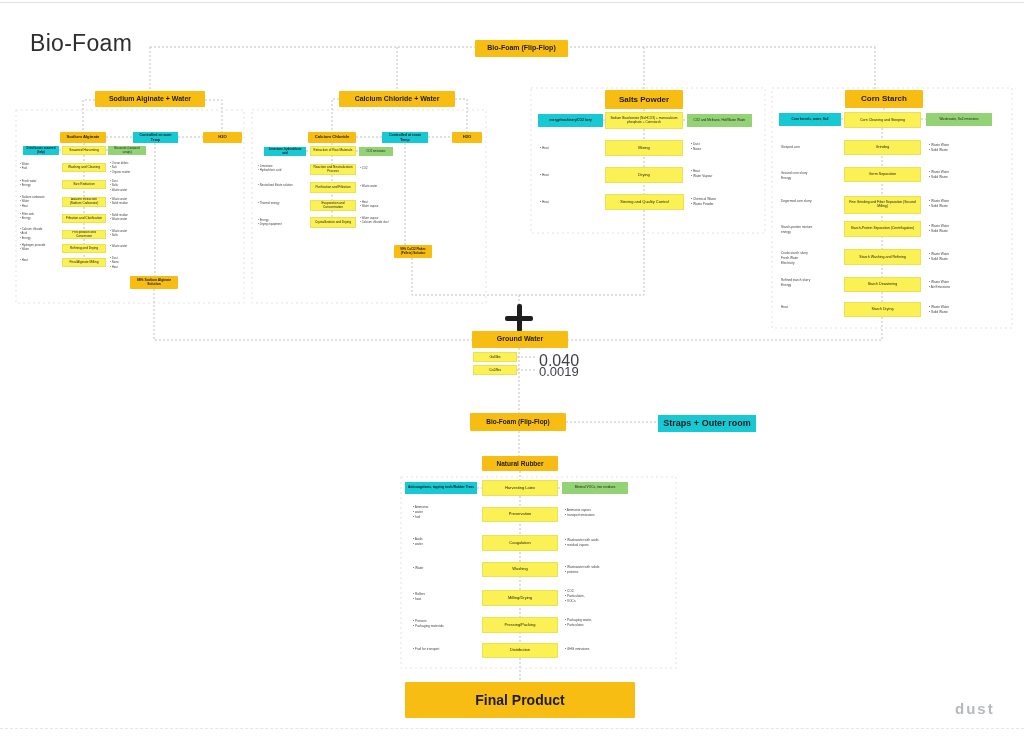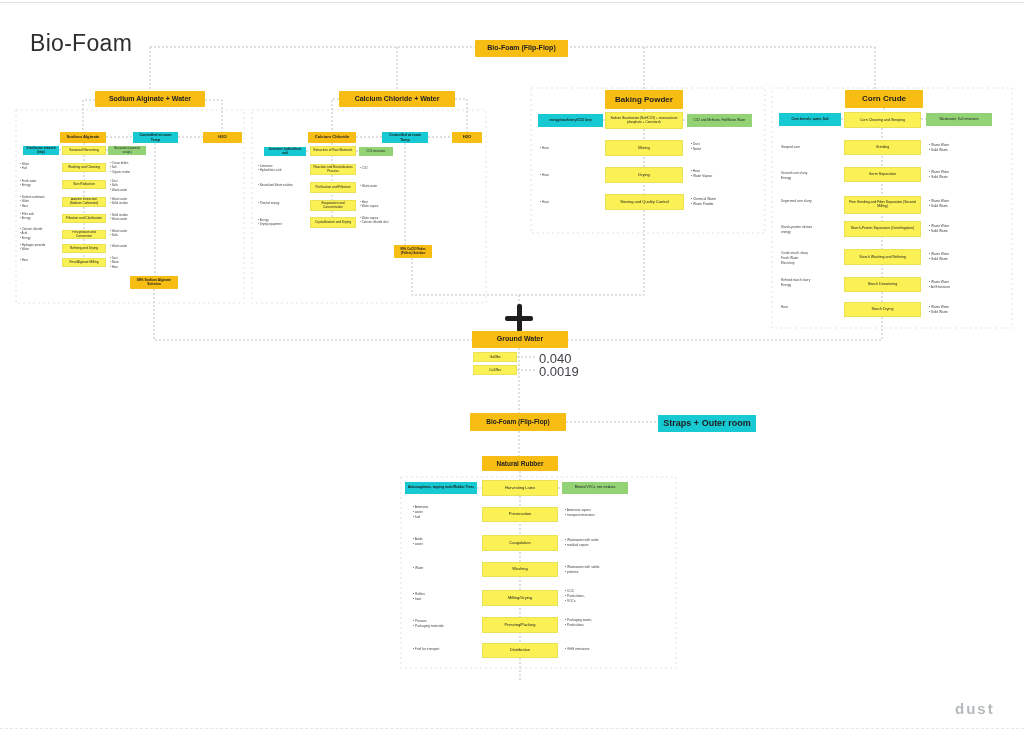--- a/index.html
+++ b/index.html
@@ -83,22 +83,22 @@
   <div class="bottomline"></div>
   <div class="board-title">Bio-Foam</div>
   <div class="plus">
     <span class="ph"></span>
     <span class="pv"></span>
   </div>
   <div class="watermark">dust</div>
 <div class="node k-header" style="left: 475px; top: 40px; width: 93px; height: 17px; font-size: 7px;">Bio-Foam (Flip-Flop)</div>
     <div class="node k-header" style="left: 95px; top: 91px; width: 110px; height: 16px; font-size: 7px;">Sodium Alginate + Water</div>
     <div class="node k-header" style="left: 339px; top: 91px; width: 116px; height: 16px; font-size: 7px;">Calcium Chloride + Water</div>
-    <div class="node k-header" style="left: 605px; top: 90px; width: 78px; height: 19px; font-size: 8px;">Baking Powder</div>
-    <div class="node k-header" style="left: 845px; top: 90px; width: 78px; height: 18px; font-size: 8px;">Corn Crude</div>
+    <div class="node k-header" style="left: 605px; top: 90px; width: 78px; height: 19px; font-size: 8px;">Salts Powder</div>
+    <div class="node k-header" style="left: 845px; top: 90px; width: 78px; height: 18px; font-size: 8px;">Corn Starch</div>
     <div class="node k-orange" style="left: 60px; top: 132px; width: 46px; height: 11px; font-size: 4.2px;">Sodium Alginate</div>
     <div class="node k-cyan" style="left: 133px; top: 132px; width: 45px; height: 11px; font-size: 3.6px;">Controlled at room Temp</div>
     <div class="node k-orange" style="left: 203px; top: 132px; width: 39px; height: 11px; font-size: 4.2px;">H2O</div>
     <div class="node k-cyan" style="left: 23px; top: 146px; width: 36px; height: 9px; font-size: 2.8px;">Dried brown seaweed (kelp)</div>
     <div class="node k-yellow" style="left: 62px; top: 146px; width: 44px; height: 9px; font-size: 3.2px;">Seaweed Harvesting</div>
     <div class="node k-green" style="left: 108px; top: 146px; width: 38px; height: 9px; font-size: 2.8px;">Bio waste (seaweed scraps)</div>
     <div class="node k-yellow" style="left: 62px; top: 163px; width: 44px; height: 9px; font-size: 3.2px;">Washing and Cleaning</div>
     <div class="node k-yellow" style="left: 62px; top: 180px; width: 44px; height: 9px; font-size: 3.2px;">Size Reduction</div>
     <div class="node k-yellow" style="left: 62px; top: 197px; width: 44px; height: 10px; font-size: 3.2px;">Alkaline Extraction (Sodium Carbonate)</div>
     <div class="node k-yellow" style="left: 62px; top: 214px; width: 44px; height: 9px; font-size: 3.2px;">Filtration and Clarification</div>
@@ -141,20 +141,21 @@
     <div class="node k-orange" style="left: 482px; top: 456px; width: 76px; height: 15px; font-size: 6.5px;">Natural Rubber</div>
     <div class="node k-cyan" style="left: 405px; top: 482px; width: 72px; height: 12px; font-size: 3.2px;">Anticoagulants, tapping tools/Rubber Trees</div>
     <div class="node k-yellow" style="left: 482px; top: 480px; width: 76px; height: 16px; font-size: 4px;">Harvesting Latex</div>
     <div class="node k-green" style="left: 562px; top: 482px; width: 66px; height: 12px; font-size: 3.2px;">Minimal VOCs, tree residues</div>
     <div class="node k-yellow" style="left: 482px; top: 507px; width: 76px; height: 15px; font-size: 4px;">Preservation</div>
     <div class="node k-yellow" style="left: 482px; top: 535px; width: 76px; height: 16px; font-size: 4px;">Coagulation</div>
     <div class="node k-yellow" style="left: 482px; top: 562px; width: 76px; height: 15px; font-size: 4px;">Washing</div>
     <div class="node k-yellow" style="left: 482px; top: 590px; width: 76px; height: 16px; font-size: 4px;">Milling/Drying</div>
     <div class="node k-yellow" style="left: 482px; top: 617px; width: 76px; height: 16px; font-size: 4px;">Pressing/Packing</div>
     <div class="node k-yellow" style="left: 482px; top: 643px; width: 76px; height: 15px; font-size: 4px;">Distribution</div>
+    <div class="node k-final" style="left: 405px; top: 682px; width: 230px; height: 36px; font-size: 14px;">Final Product</div>
     <div class="ann" style="left: 20px; top: 162px; width: 38px; font-size: 2.8px;">
       <div>• Water</div>
       <div>• Fuel</div>
     </div>
     <div class="ann" style="left: 20px; top: 179px; width: 38px; font-size: 2.8px;">
       <div>• Fresh water</div>
       <div>• Energy</div>
     </div>
     <div class="ann" style="left: 20px; top: 195px; width: 38px; font-size: 2.8px;">
       <div>• Sodium carbonate</div>
@@ -303,21 +304,21 @@
       <div>• Solid Waste</div>
     </div>
     <div class="ann" style="left: 929px; top: 280px; width: 60px; font-size: 3.2px;">
       <div>• Waste Water</div>
       <div>• Air Emissions</div>
     </div>
     <div class="ann" style="left: 929px; top: 305px; width: 60px; font-size: 3.2px;">
       <div>• Waste Water</div>
       <div>• Solid Waste</div>
     </div>
-    <div class="ann" style="left: 539px; top: 349px; width: 50px; font-size: 13px;">
+    <div class="ann" style="left: 539px; top: 349px; width: 50px; font-size: 16px;">
       <div>0.040</div>
     </div>
     <div class="ann" style="left: 539px; top: 362px; width: 50px; font-size: 13px;">
       <div>0.0019</div>
     </div>
     <div class="ann" style="left: 413px; top: 505px; width: 58px; font-size: 3.2px;">
       <div>• Ammonia</div>
       <div>• water</div>
       <div>• fuel</div>
     </div>

